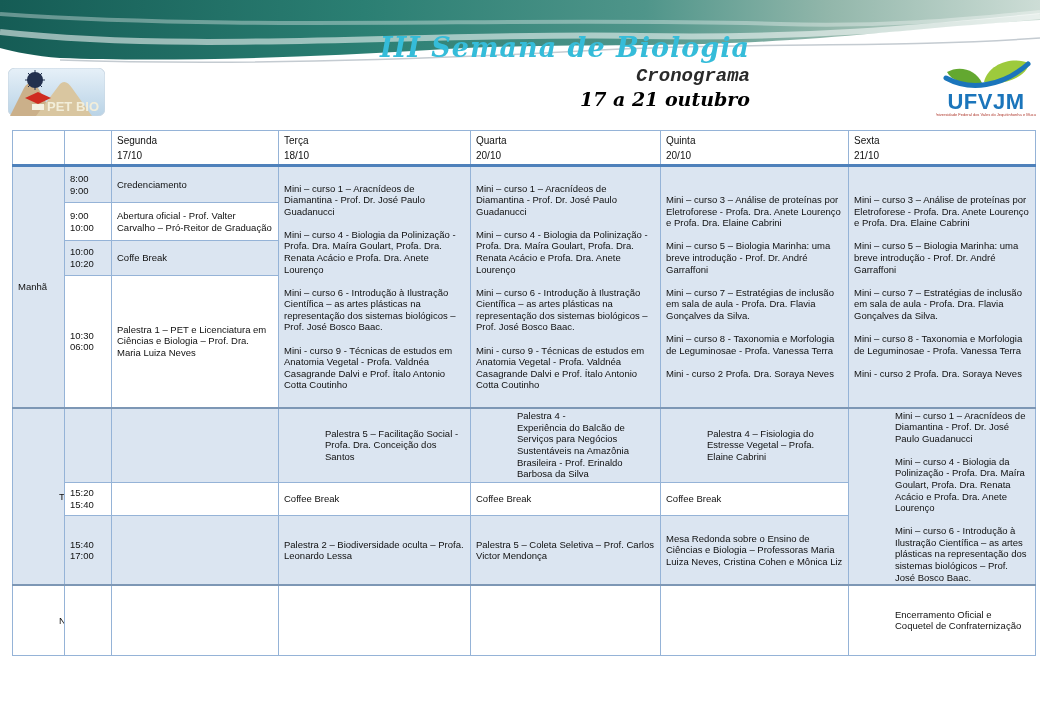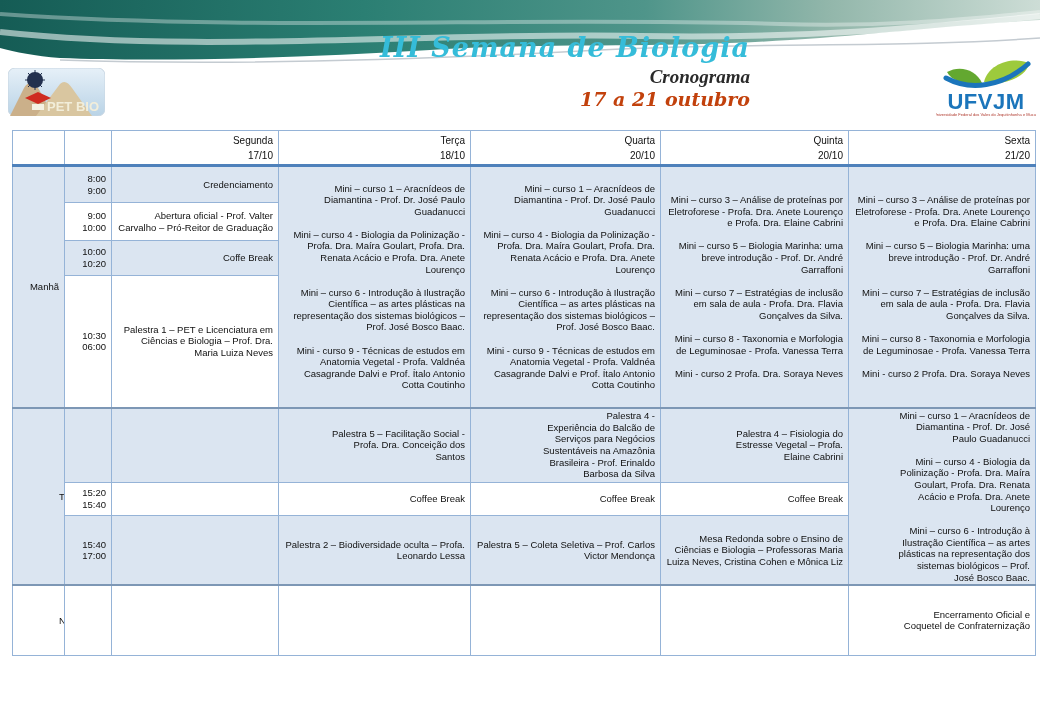--- a/index.html
+++ b/index.html
@@ -12,28 +12,28 @@
   }
   html,body{margin:0;padding:0;background:#fff;}
   body{width:1040px;height:720px;position:relative;overflow:hidden;
        font-family:"Liberation Sans", sans-serif;color:var(--ink);}
   .banner{position:absolute;top:0;left:0;width:1040px;height:66px;}
   .pet-logo{position:absolute;top:68px;left:8px;width:97px;height:48px;}
   .ufvjm-logo{position:absolute;top:56px;left:936px;width:100px;height:68px;}
   .titleblock{position:absolute;top:34px;left:290px;width:460px;text-align:right;}
   .maintitle{font-family:"DejaVu Serif", serif;font-style:italic;font-weight:bold;
              font-size:27px;color:var(--title-cyan);letter-spacing:1px;line-height:1.05;}
-  .subtitle{font-family:Liberation Serif, serif;font-style:italic;font-weight:bold;
+  .subtitle{font-family:Liberation Mono, monospace;font-style:italic;font-weight:bold;
             font-size:19px;color:#2a2a2a;margin-top:4px;line-height:1.15;}
   .dates{font-family:"DejaVu Serif", serif;font-style:italic;font-weight:bold;
-         font-size:19px;color:#c2410c;margin-top:1px;line-height:1.15;}
+         font-size:19px;color:#000000;margin-top:1px;line-height:1.15;}
 
   table.sched{position:absolute;top:130px;left:12px;border-collapse:collapse;
               table-layout:fixed;width:1023px;}
-  table.sched td{border:1px solid var(--grid);vertical-align:middle;text-align:right;
+  table.sched td{border:1px solid var(--grid);vertical-align:middle;text-align:left;
                  font-size:9.5px;line-height:1.22;padding:1px 5px;white-space:pre-line;
                  overflow:hidden;}
   td.lb{background:var(--cell-blue);}
   td.wh{background:#ffffff;}
   tr.hrow td{border-bottom:3px solid var(--hdr-rule);font-size:10px;line-height:1.5;}
   tr.sect td{border-top:2px solid var(--sect-rule);padding-left:46px;}
   td.period{font-size:10.5px;}
   td.time{font-size:9.5px;line-height:1.45;margin-left:32px;}
 </style>
 </head>
@@ -102,21 +102,21 @@
     <td class="wh"></td>
     <td class="wh">Segunda
 17/10</td>
     <td class="wh">Terça
 18/10</td>
     <td class="wh">Quarta
 20/10</td>
     <td class="wh">Quinta
 20/10</td>
     <td class="wh">Sexta
-21/20</td>
+21/10</td>
   </tr>
   <tr style="height:37px">
     <td class="lb period" rowspan="4">Manhã</td>
     <td class="lb time">8:00
 9:00</td>
     <td class="lb">Credenciamento</td>
     <td class="lb" rowspan="4">Mini – curso 1 – Aracnídeos de Diamantina - Prof. Dr. José Paulo Guadanucci
 
 Mini – curso 4 - Biologia da Polinização - Profa. Dra. Maíra Goulart, Profa. Dra. Renata Acácio e Profa. Dra. Anete Lourenço
 

